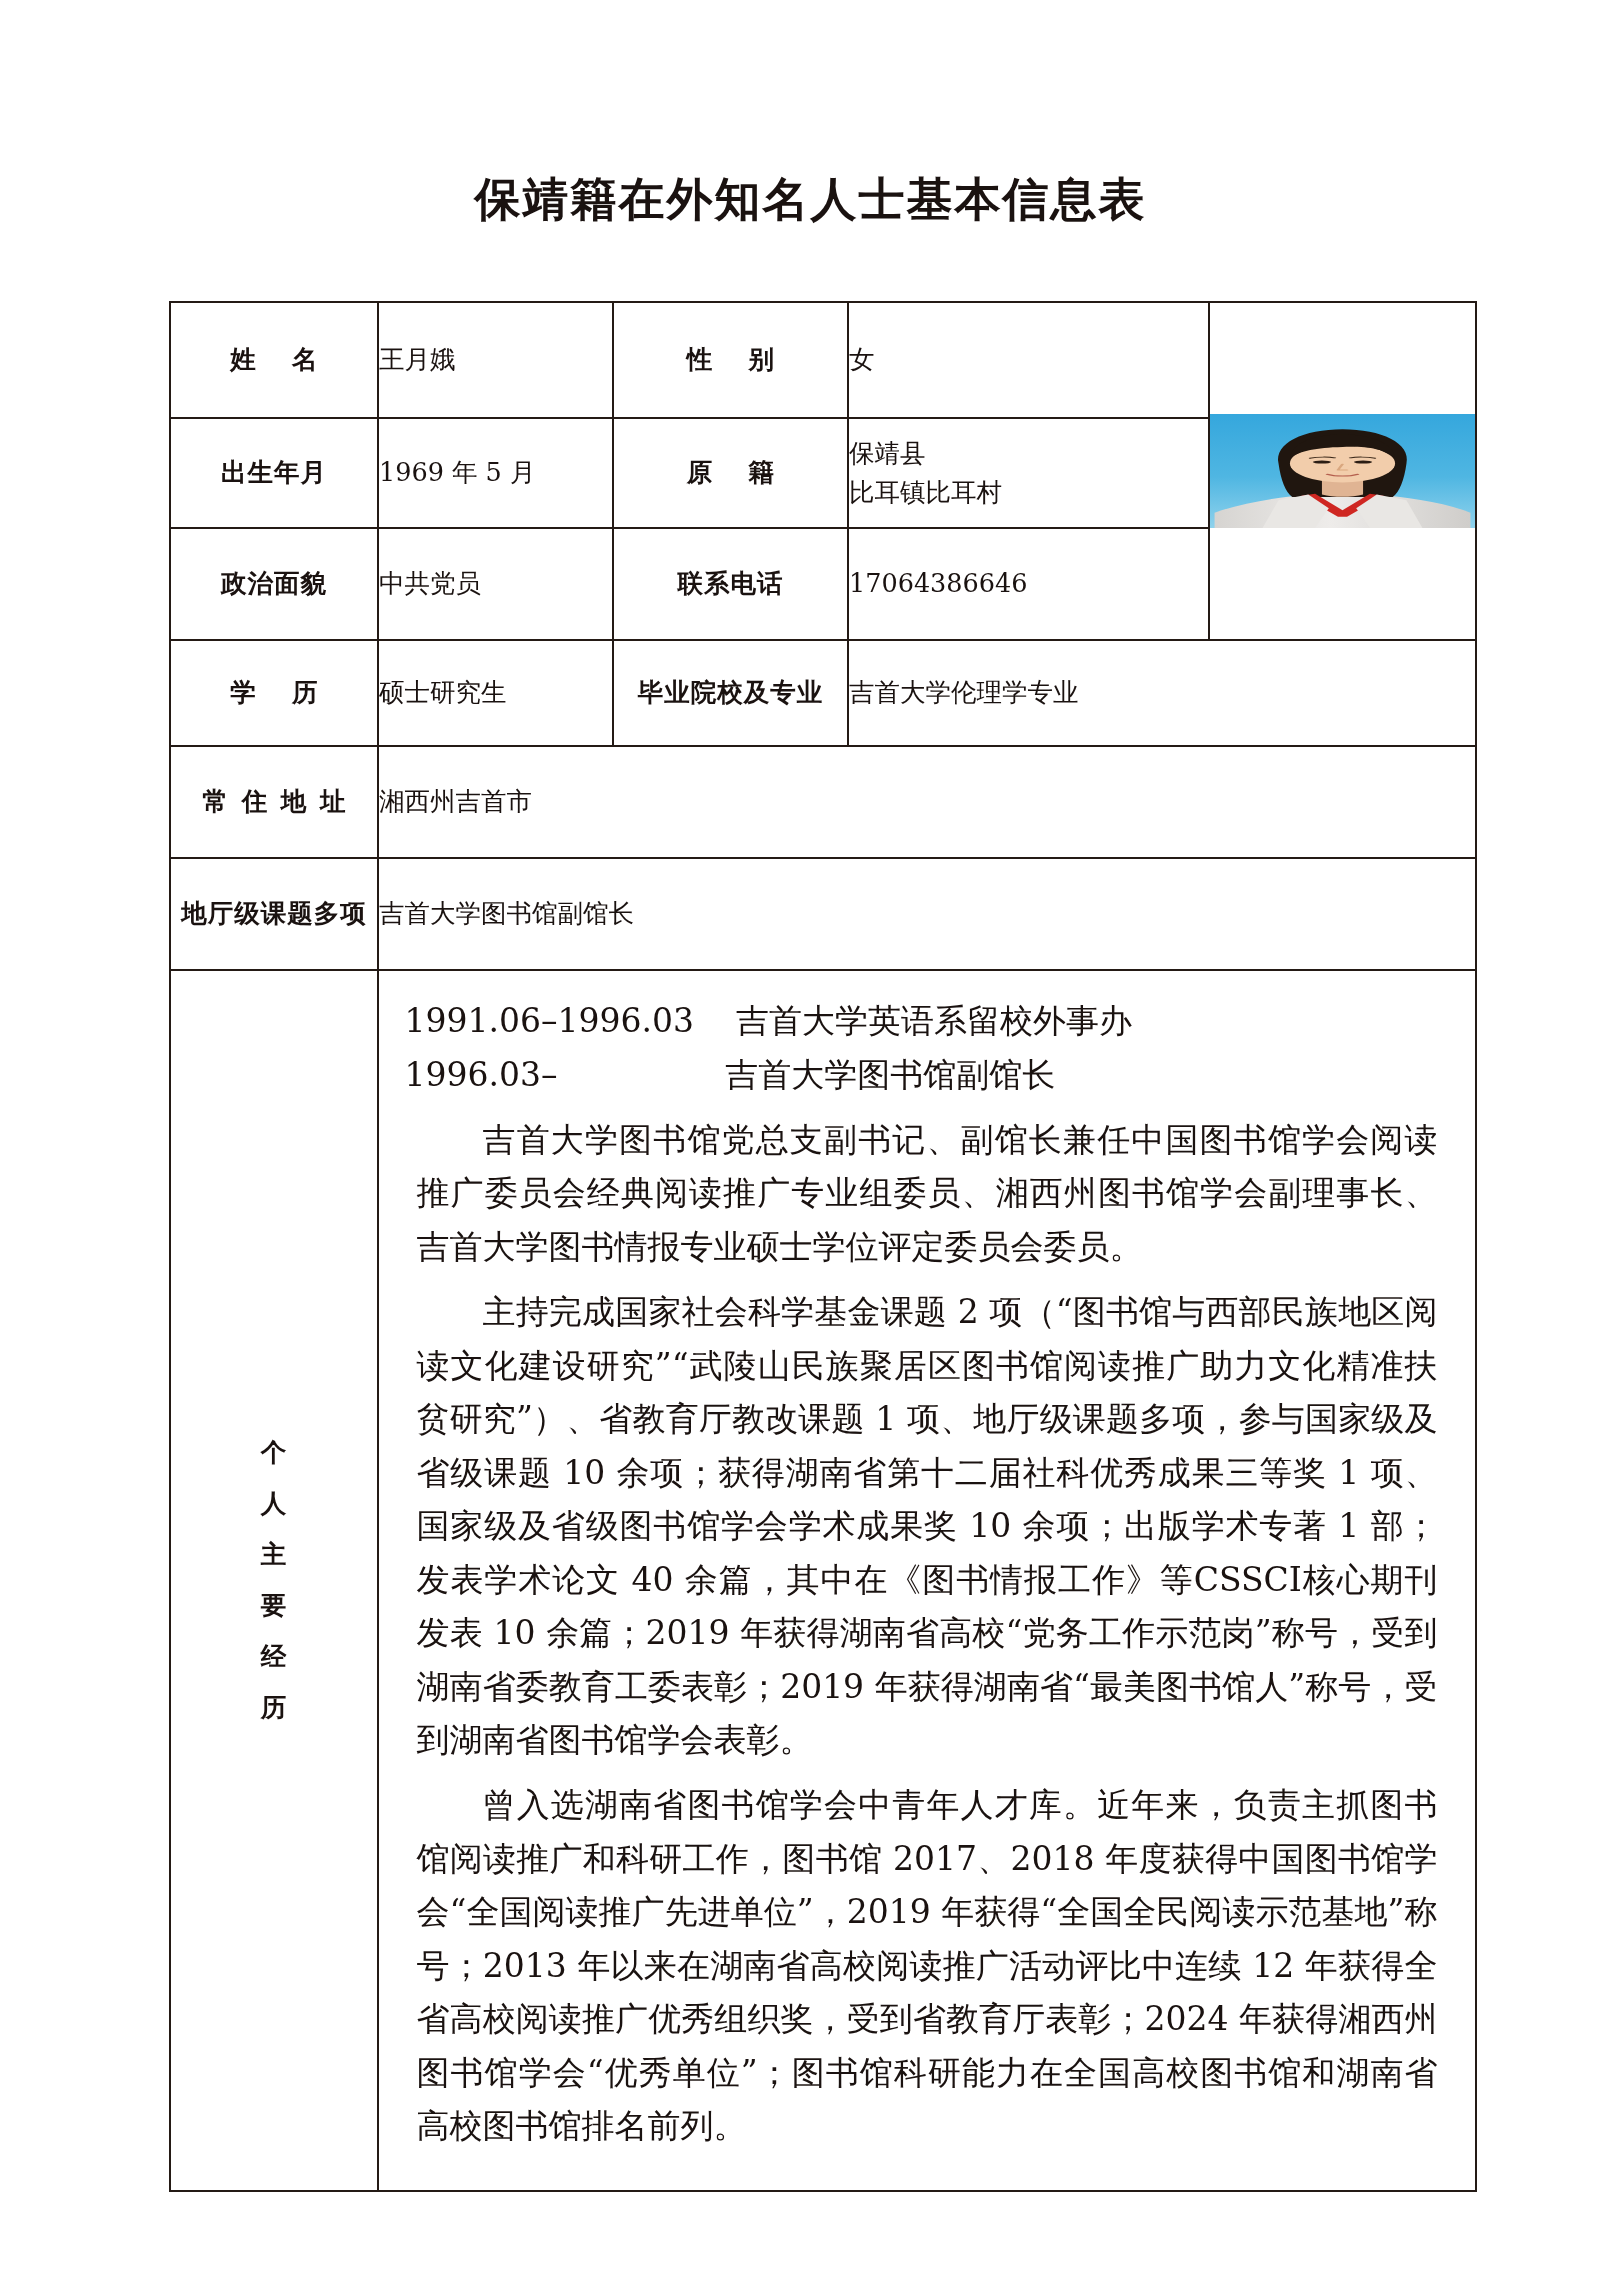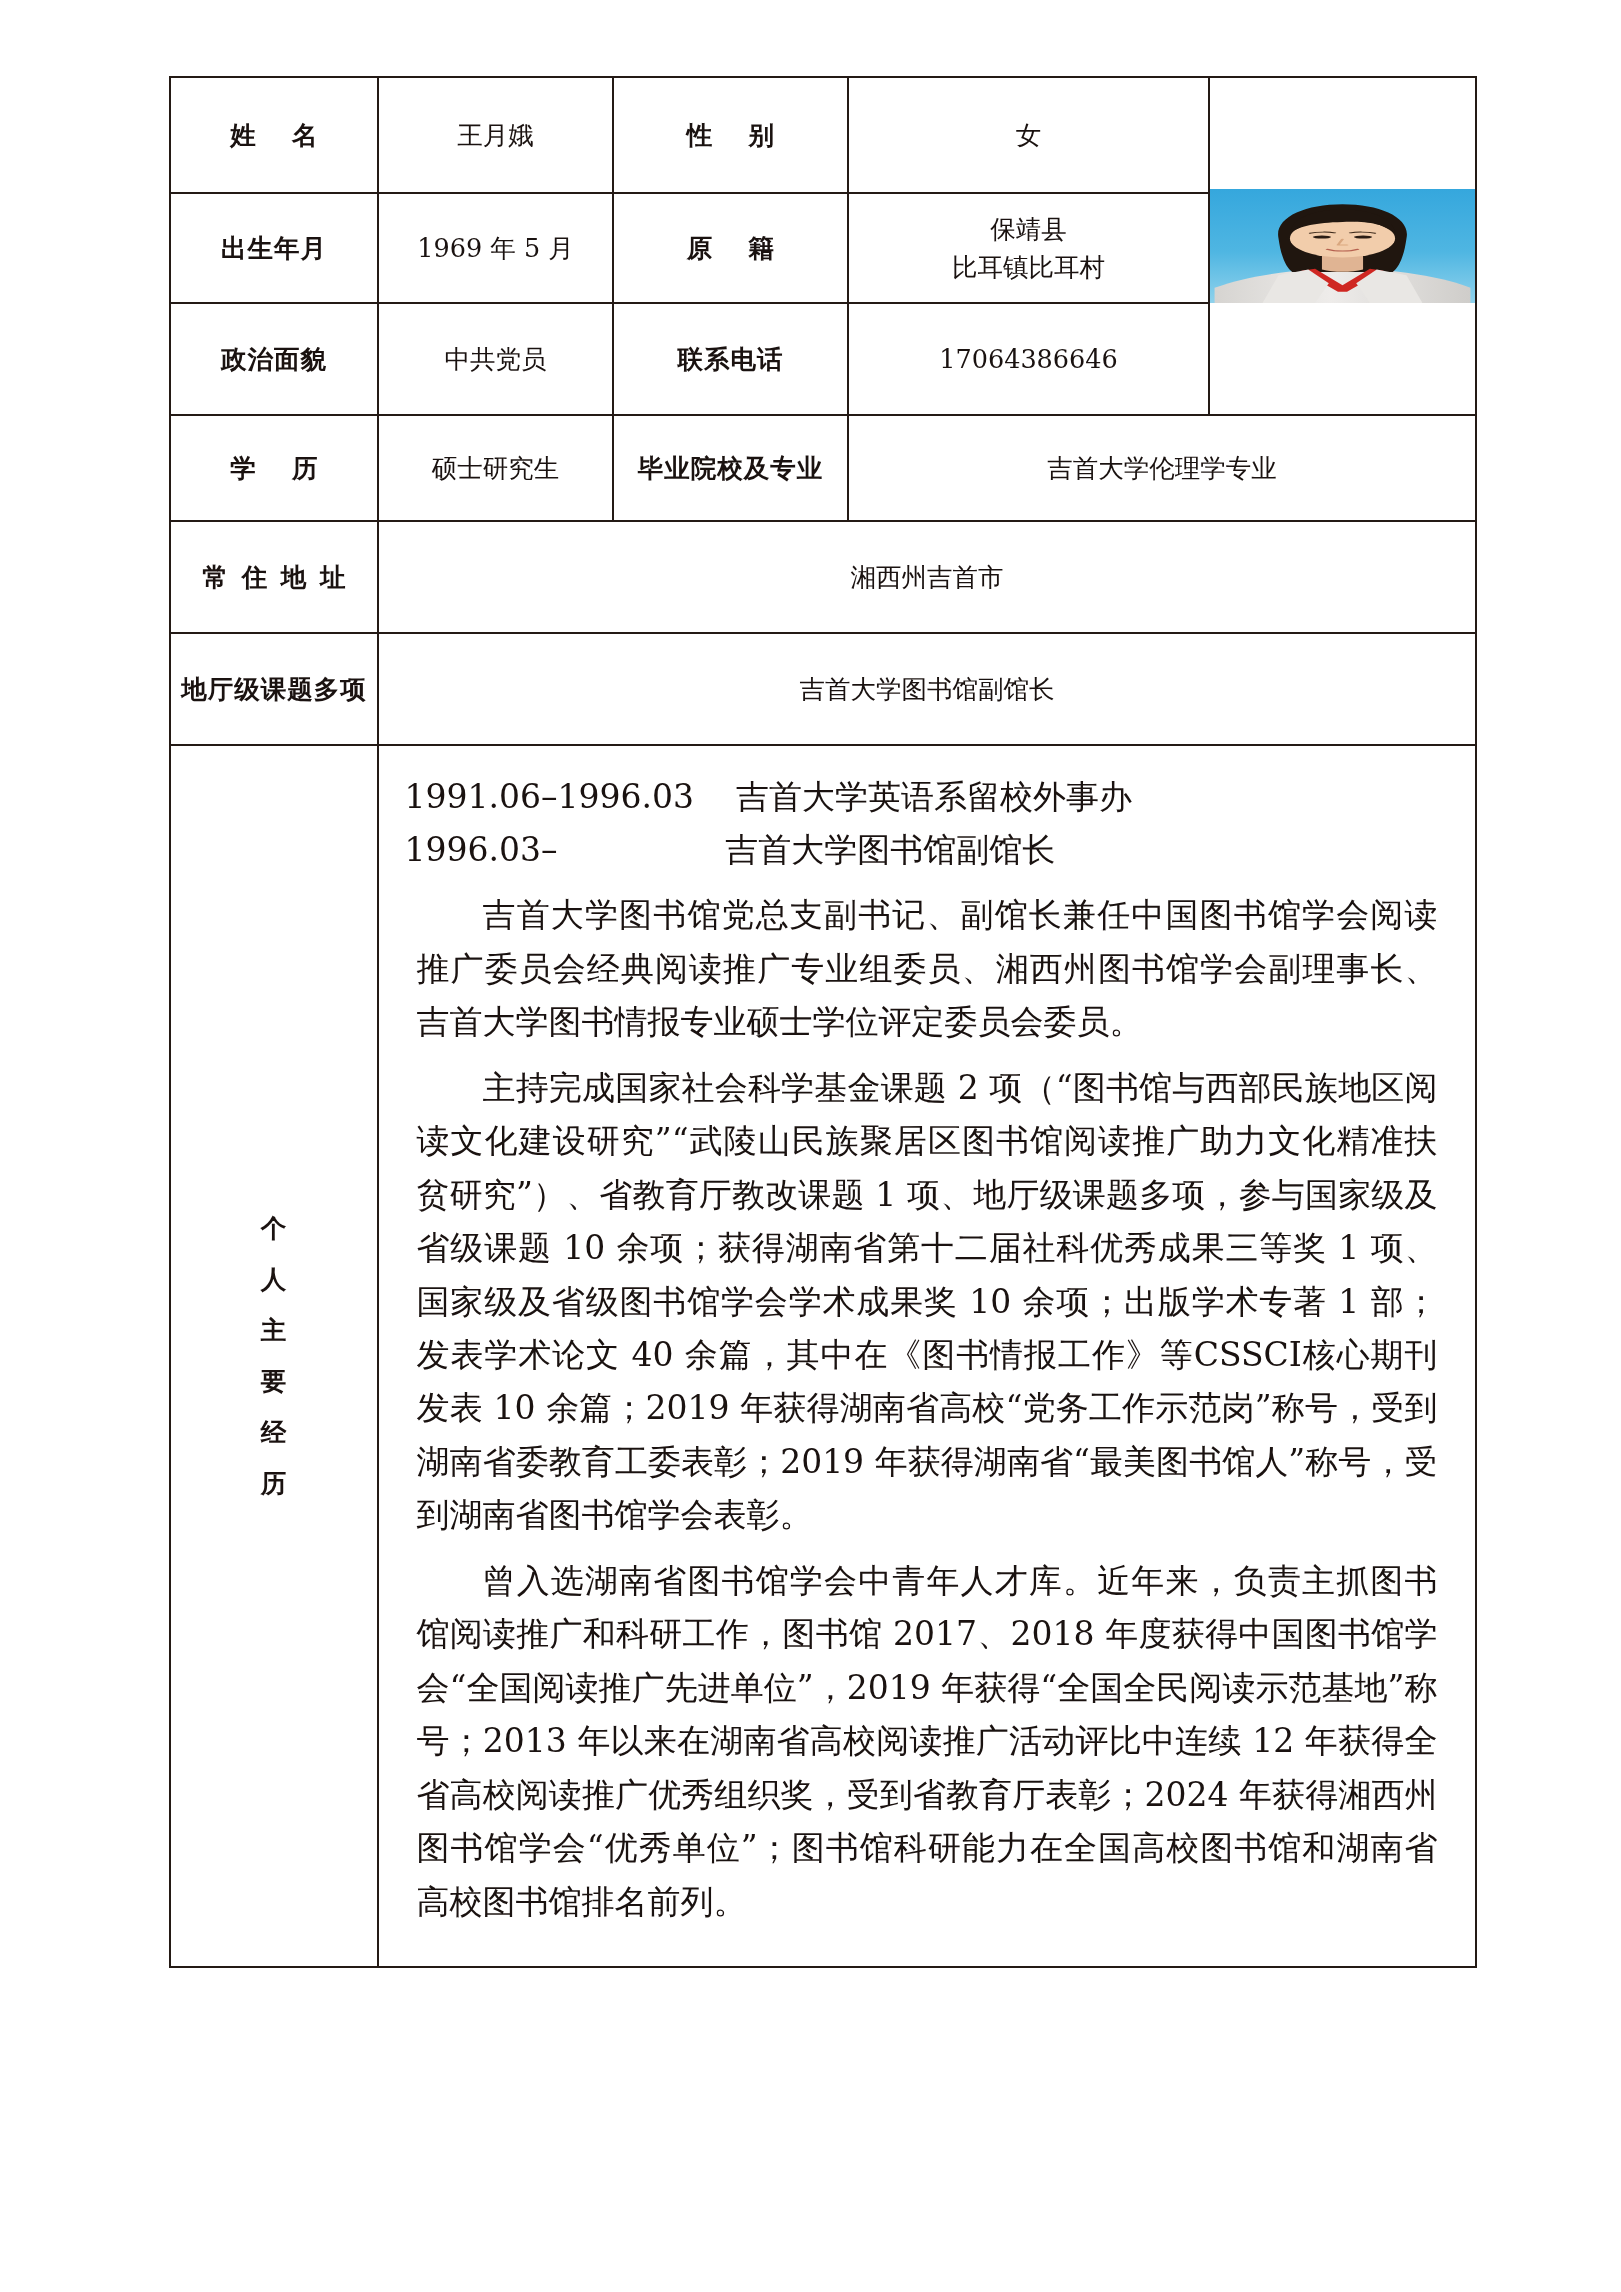--- a/index.html
+++ b/index.html
@@ -52,21 +52,20 @@
     font-size: 25.5px;
     letter-spacing: 1px;
     padding: 5.9px 3.9px;
     line-height: 1.35;
   }
   .lbl.sp {
     letter-spacing: 13.7px;
     text-indent: 13.7px;
   }
   .val {
-    text-align: center;
     font-size: 25.5px;
     padding: 5.9px 5.9px;
     line-height: 1.45;
     margin-left: 30px;
   }
   .val.two-line {
     line-height: 1.5;
   }
   .r1 td { height: 114px; }
   .r2 td { height: 108px; }
@@ -114,20 +113,21 @@
   .bio-body p {
     margin: 12px;
     text-indent: 2em;
   }
 </style>
 </head>
 <body>
 
 <div class="page">
 
+  <h1 class="doc-title">保靖籍在外知名人士基本信息表</h1>
 
   <table class="info-table">
     <colgroup>
       <col style="width:208px">
       <col style="width:235px">
       <col style="width:235px">
       <col style="width:361px">
       <col style="width:267px">
     </colgroup>
     <tbody>

